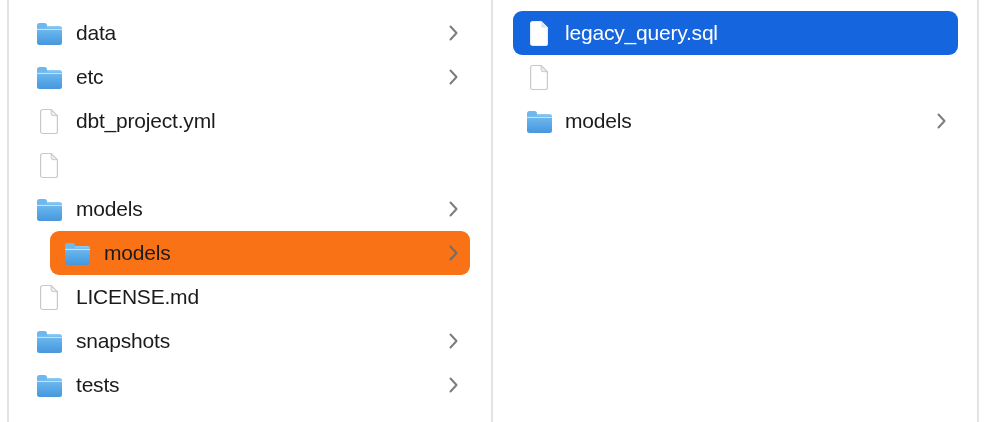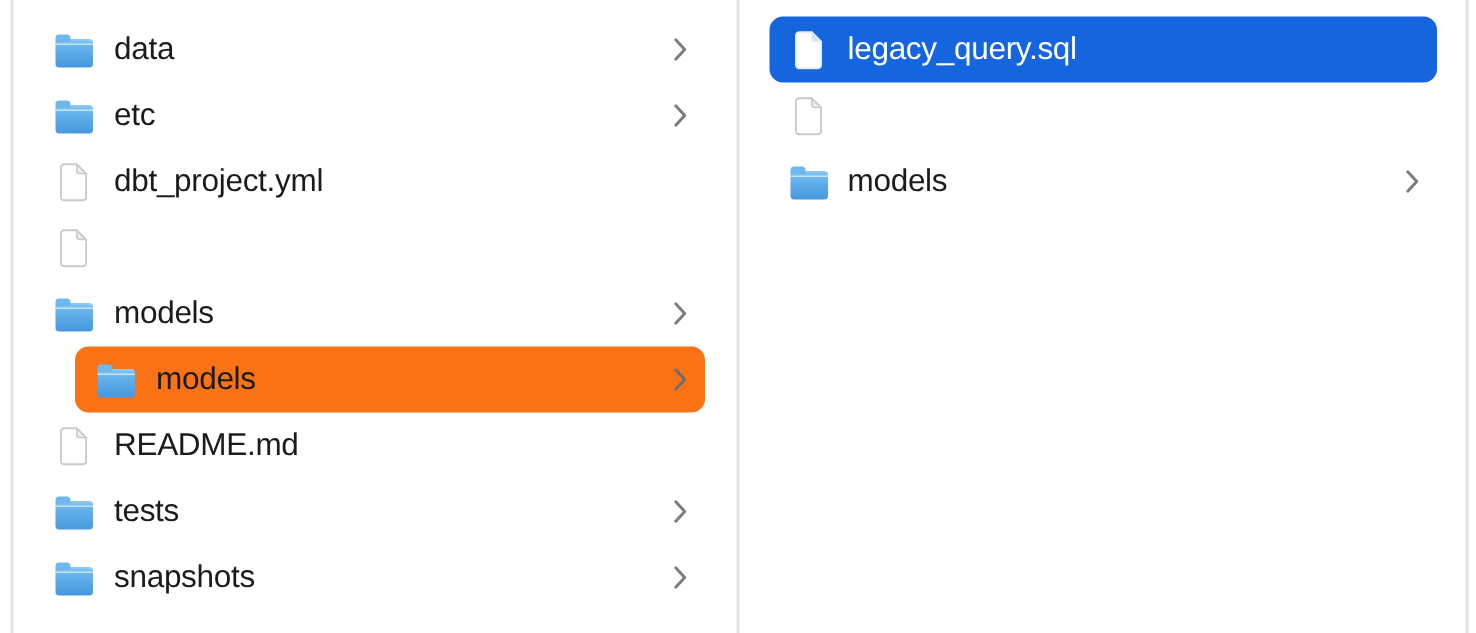--- a/index.html
+++ b/index.html
@@ -134,43 +134,43 @@
       </svg>
   </div>
 
   <div class="row">
     <span class="iconbox">
       <svg class="doc-svg" width="20" height="27" viewBox="0 0 20 27">
           <path class="doc-body" d="M1.6 3.6 a2.1 2.1 0 0 1 2.1 -2.1 h8.5 l6.2 6.2 v15.7 a2.1 2.1 0 0 1 -2.1 2.1 h-12.6 a2.1 2.1 0 0 1 -2.1 -2.1 z"></path>
           <path class="doc-fold" d="M12.2 1.7 L18.2 7.7 H14.2 a2 2 0 0 1 -2 -2 z"></path>
         </svg>
     </span>
-    <span class="label">README.md</span>
+    <span class="label">LICENSE.md</span>
+  </div>
+
+  <div class="row">
+    <span class="iconbox">
+        <span class="folder-icon"></span>
+      </span>
+    <span class="label">snapshots</span>
+    <svg class="chev" viewBox="0 0 9 16">
+        <path d="M1.5 1.5 L7.5 8 L1.5 14.5"></path>
+      </svg>
   </div>
 
   <div class="row">
     <span class="iconbox">
         <span class="folder-icon"></span>
       </span>
     <span class="label">tests</span>
     <svg class="chev" viewBox="0 0 9 16">
         <path d="M1.5 1.5 L7.5 8 L1.5 14.5"></path>
       </svg>
   </div>
 
-  <div class="row">
-    <span class="iconbox">
-        <span class="folder-icon"></span>
-      </span>
-    <span class="label">snapshots</span>
-    <svg class="chev" viewBox="0 0 9 16">
-        <path d="M1.5 1.5 L7.5 8 L1.5 14.5"></path>
-      </svg>
-  </div>
-
 </div>
 
 <div class="pane pane-right">
 
   <div class="row sel-blue">
     <span class="iconbox">
       <svg class="doc-svg" width="20" height="27" viewBox="0 0 20 27">
           <path class="doc-body" d="M1.6 3.6 a2.1 2.1 0 0 1 2.1 -2.1 h8.5 l6.2 6.2 v15.7 a2.1 2.1 0 0 1 -2.1 2.1 h-12.6 a2.1 2.1 0 0 1 -2.1 -2.1 z"></path>
           <path class="doc-fold" d="M12.2 1.7 L18.2 7.7 H14.2 a2 2 0 0 1 -2 -2 z"></path>
         </svg>

